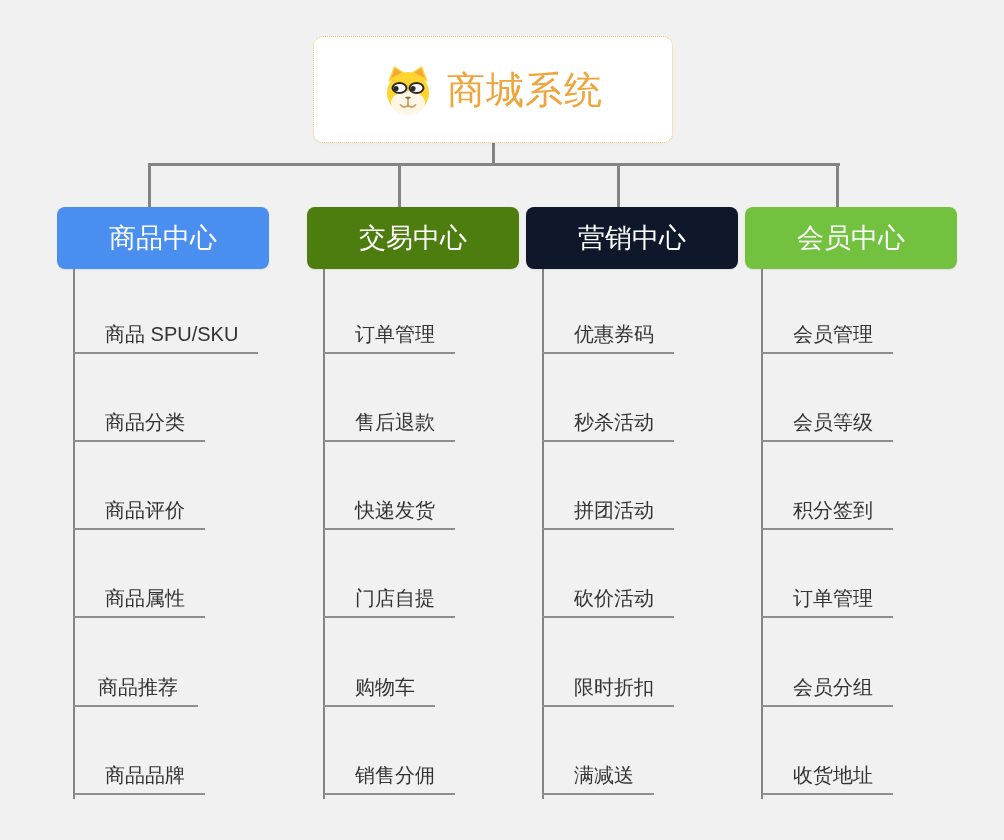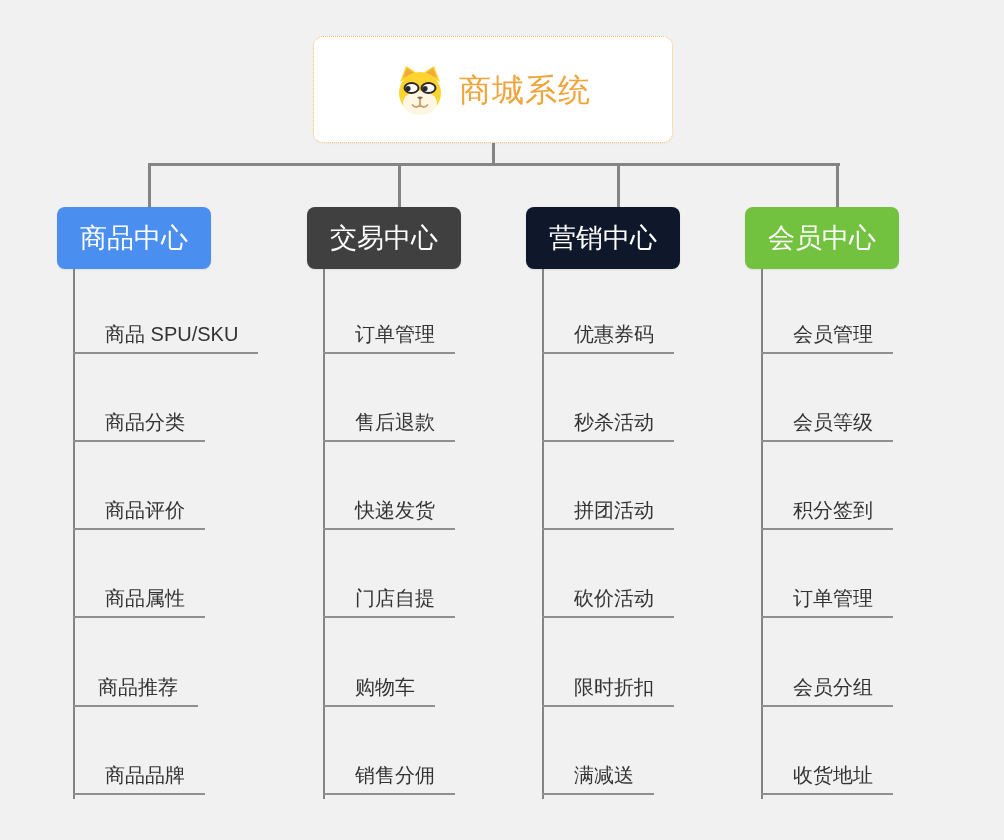--- a/index.html
+++ b/index.html
@@ -19,28 +19,28 @@
   
   .root-node{
     position:absolute;left:313px;top:36px;width:360px;height:107px;
     box-sizing:border-box;background:#ffffff;
     border:1px dotted var(--root-border,#f5bd62);
     border-radius:10px;
     display:flex;align-items:center;justify-content:center;gap:14px;
     box-shadow:0 1px 2px rgba(0,0,0,0.04);
   }
   .root-title{
-    font-size:32px;line-height:1;color:var(--root-text,#f0a43c);
+    font-size:38px;line-height:1;color:var(--root-text,#f0a43c);
     letter-spacing:1px;white-space:nowrap;
   }
   .root-icon{width:50px;height:52px;display:inline-block;}
 
   
   .branch-box{
-    position:absolute;width:154px;height:62px;
+    position:absolute;width:212px;height:62px;
     border-radius:8px;
     display:flex;align-items:center;justify-content:center;
     color:#ffffff;font-size:27px;line-height:1;white-space:nowrap;
     box-shadow:0 1px 2px rgba(0,0,0,0.08);
   }
   .drop{width:3px;height:45px;top:163px;}
   .child-rail{width:2px;top:269px;height:530px;}
 
   
   .child-item{
@@ -86,21 +86,21 @@
         <span>商品中心</span>
       </div>
       <div class="connector child-rail" style="left: 73px;"></div>
       <div class="child-item" style="left: 73px; top: 324px;">商品 SPU/SKU</div>
       <div class="child-item" style="left: 73px; top: 412px;">商品分类</div>
       <div class="child-item" style="left: 73px; top: 500px;">商品评价</div>
       <div class="child-item" style="left: 73px; top: 588px;">商品属性</div>
       <div class="child-item" style="left: 73px; top: 677px; padding-left: 25px;">商品推荐</div>
       <div class="child-item" style="left: 73px; top: 765px;">商品品牌</div>
       <div class="connector drop" style="left: 398px;"></div>
-      <div class="branch-box" style="left: 307px; top: 207px; background: #404040;">
+      <div class="branch-box" style="left: 307px; top: 207px; background: #4d7c0f;">
         <span>交易中心</span>
       </div>
       <div class="connector child-rail" style="left: 323px;"></div>
       <div class="child-item" style="left: 323px; top: 324px;">订单管理</div>
       <div class="child-item" style="left: 323px; top: 412px;">售后退款</div>
       <div class="child-item" style="left: 323px; top: 500px;">快递发货</div>
       <div class="child-item" style="left: 323px; top: 588px;">门店自提</div>
       <div class="child-item" style="left: 323px; top: 677px;">购物车</div>
       <div class="child-item" style="left: 323px; top: 765px;">销售分佣</div>
       <div class="connector drop" style="left: 617px;"></div>

